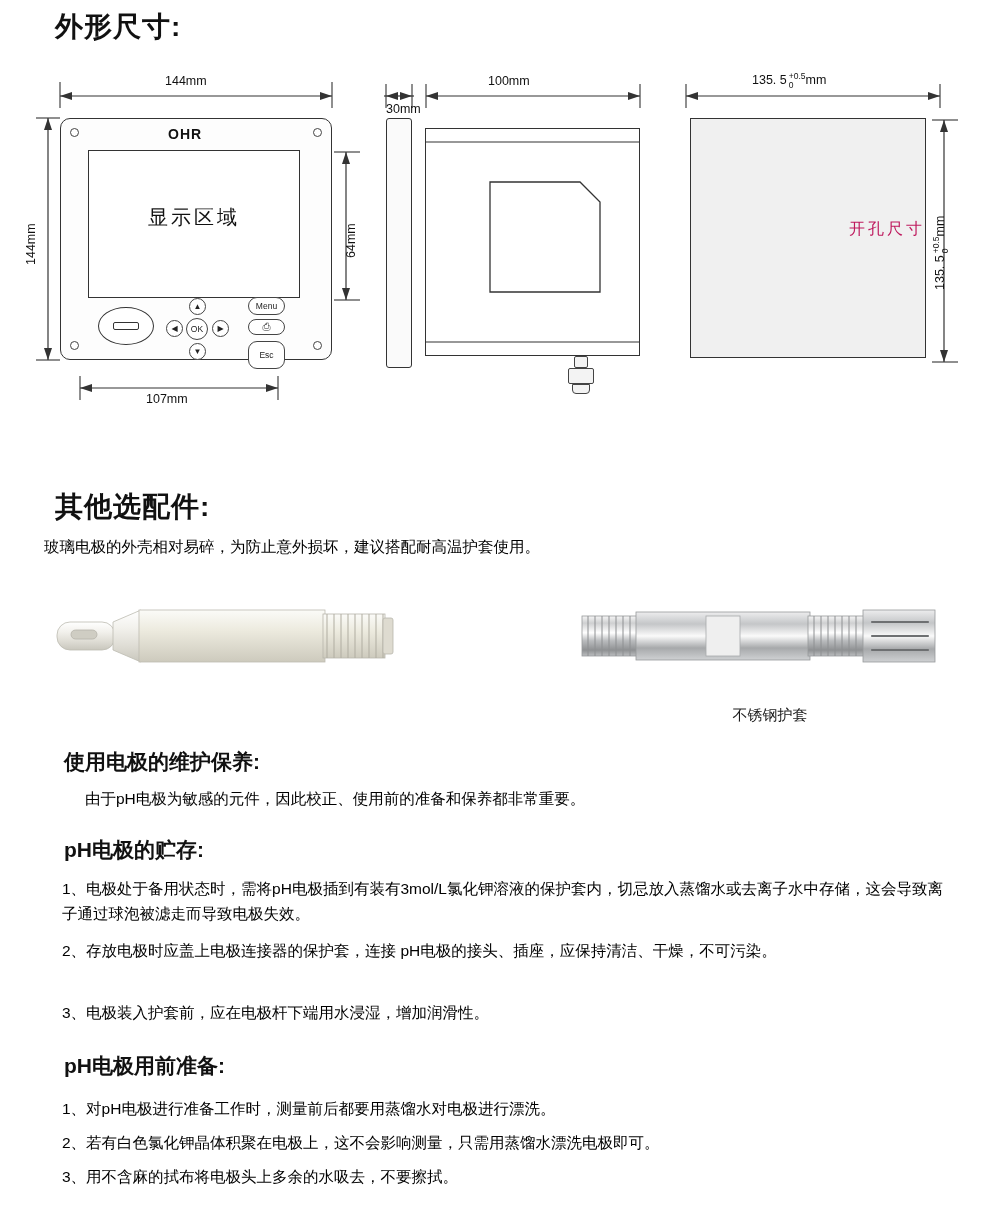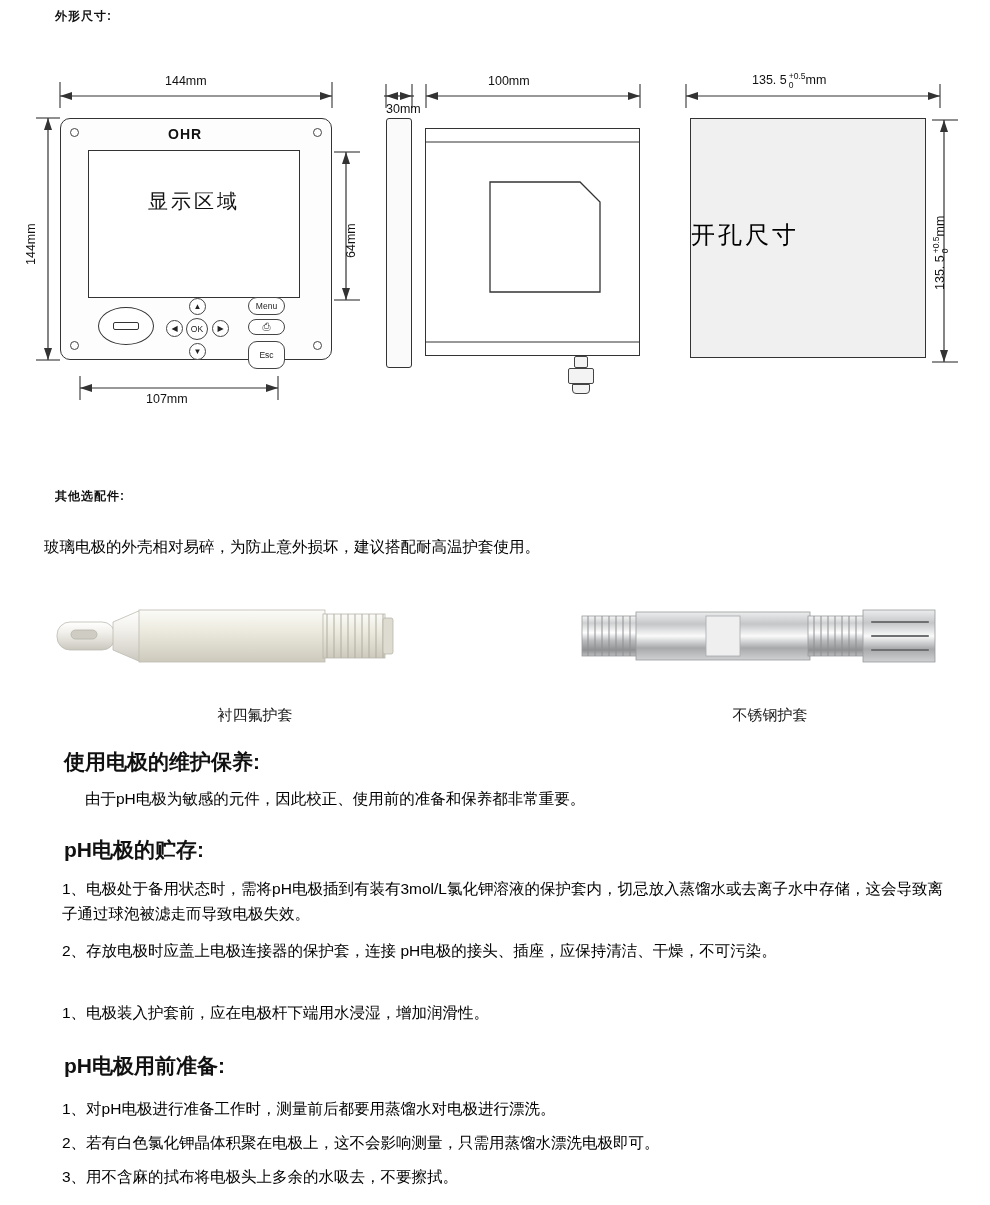--- a/index.html
+++ b/index.html
@@ -12,21 +12,21 @@
     position: relative;
     font-family: "Liberation Sans", sans-serif;
     color: #1a1a1a;
     overflow: hidden;
   }
   .page { position: relative; width: 990px; height: 1205px; }
 
   
   .h-section {
     position: absolute;
-    font-size: 12px;
+    font-size: 28px;
     font-weight: bold;
     letter-spacing: 1px;
     color: #111;
   }
   .h-sub {
     position: absolute;
     font-size: 19px;
     font-weight: bold;
     color: #111;
   }
@@ -148,24 +148,24 @@
 
   
   .cutout {
     position: absolute;
     border: 1.5px solid #333;
     background: #f0f0f0;
   }
   .cutout-label {
     position: absolute;
     width: 100%;
-    text-align: left;
-    font-size: 24px;
+    text-align: right;
+    font-size: 16px;
     letter-spacing: 3px;
-    color: #000000;
+    color: #be185d;
   }
 </style>
 </head>
 <body>
 
 <div class="page">
 
   <div class="h-section" style="left:55px; top:8px;">外形尺寸:</div>
 
   <div id="dim-area">
@@ -192,21 +192,21 @@
 
       <div class="panel" style="left:60px; top:78px; width:272px; height:242px;"></div>
       <div class="screw" style="left:70px; top:88px;"></div>
       <div class="screw" style="left:313px; top:88px;"></div>
       <div class="screw" style="left:70px; top:301px;"></div>
       <div class="screw" style="left:313px; top:301px;"></div>
 
       <div class="brand" style="left:168px; top:86px;">OHR</div>
 
       <div class="screen" style="left:88px; top:110px; width:212px; height:148px;">
-        <div class="screen-label" style="top:37px;font-family:Liberation Mono, monospace;">显示区域</div>
+        <div class="screen-label" style="top:53px;font-family:Liberation Mono, monospace;">显示区域</div>
       </div>
 
       <svg width="36" height="160" style="position:absolute;left:332px;top:108px;">
         <line x1="14" y1="4" x2="14" y2="152" stroke="#333" stroke-width="1.2"></line>
         <polygon points="14,4 10,16 18,16" fill="#333"></polygon>
         <polygon points="14,152 10,140 18,140" fill="#333"></polygon>
         <line x1="2" y1="4" x2="28" y2="4" stroke="#333" stroke-width="1.1"></line>
         <line x1="2" y1="152" x2="28" y2="152" stroke="#333" stroke-width="1.1"></line>
       </svg>
       <div class="dimtext vert" style="left:344px; top:218px;">64mm</div>
@@ -340,21 +340,20 @@
       <line x1="286" y1="26" x2="286" y2="70"></line>
       <line x1="293" y1="26" x2="293" y2="70"></line>
       <line x1="300" y1="26" x2="300" y2="70"></line>
       <line x1="307" y1="26" x2="307" y2="70"></line>
       <line x1="314" y1="26" x2="314" y2="70"></line>
       <line x1="321" y1="26" x2="321" y2="70"></line>
       <line x1="328" y1="26" x2="328" y2="70"></line>
     </g>
     <rect x="328" y="30" width="10" height="36" rx="2" fill="#dedbd0" stroke="#b8b6ac" stroke-width="0.8"></rect>
   </svg>
-  <div class="cap" style="left:110px; top:706px; width:290px;">衬四氟护套</div>
 
   <svg width="370" height="100" style="position:absolute;left:580px;top:592px;">
     <defs>
       <linearGradient id="steelG" x1="0" y1="0" x2="0" y2="1">
         <stop offset="0%" stop-color="#f6f6f6"></stop>
         <stop offset="18%" stop-color="#cfd0d1"></stop>
         <stop offset="42%" stop-color="#ffffff"></stop>
         <stop offset="62%" stop-color="#b9bbbd"></stop>
         <stop offset="85%" stop-color="#8f9193"></stop>
         <stop offset="100%" stop-color="#bcbec0"></stop>
@@ -401,20 +400,20 @@
     </g>
   </svg>
   <div class="cap" style="left:625px; top:706px; width:290px;">不锈钢护套</div>
 
   <div class="h-sub" style="left:64px; top:748px; font-size:21px;">使用电极的维护保养:</div>
   <div class="body-text" style="left:64px; top:786px; width:880px;margin-left:21px;">由于pH电极为敏感的元件，因此校正、使用前的准备和保养都非常重要。</div>
 
   <div class="h-sub" style="left:64px; top:836px; font-size:21px;">pH电极的贮存:</div>
   <div class="body-text" style="left:62px; top:876px; width:890px;">1、电极处于备用状态时，需将pH电极插到有装有3mol/L氯化钾溶液的保护套内，切忌放入蒸馏水或去离子水中存储，这会导致离子通过球泡被滤走而导致电极失效。</div>
   <div class="body-text" style="left:62px; top:938px; width:890px;">2、存放电极时应盖上电极连接器的保护套，连接 pH电极的接头、插座，应保持清洁、干燥，不可污染。</div>
-  <div class="body-text" style="left:62px; top:1000px; width:890px;">1、电极装入护套前，应在电极杆下端用水浸湿，增加润滑性。</div>
+  <div class="body-text" style="left:62px; top:1000px; width:890px;">3、电极装入护套前，应在电极杆下端用水浸湿，增加润滑性。</div>
 
   <div class="h-sub" style="left:64px; top:1052px; font-size:21px;">pH电极用前准备:</div>
   <div class="body-text" style="left:62px; top:1096px; width:890px;">1、对pH电极进行准备工作时，测量前后都要用蒸馏水对电极进行漂洗。</div>
   <div class="body-text" style="left:62px; top:1130px; width:890px;">2、若有白色氯化钾晶体积聚在电极上，这不会影响测量，只需用蒸馏水漂洗电极即可。</div>
   <div class="body-text" style="left:62px; top:1164px; width:890px;">3、用不含麻的拭布将电极头上多余的水吸去，不要擦拭。</div>
 
 </div>
 
 </body></html>

